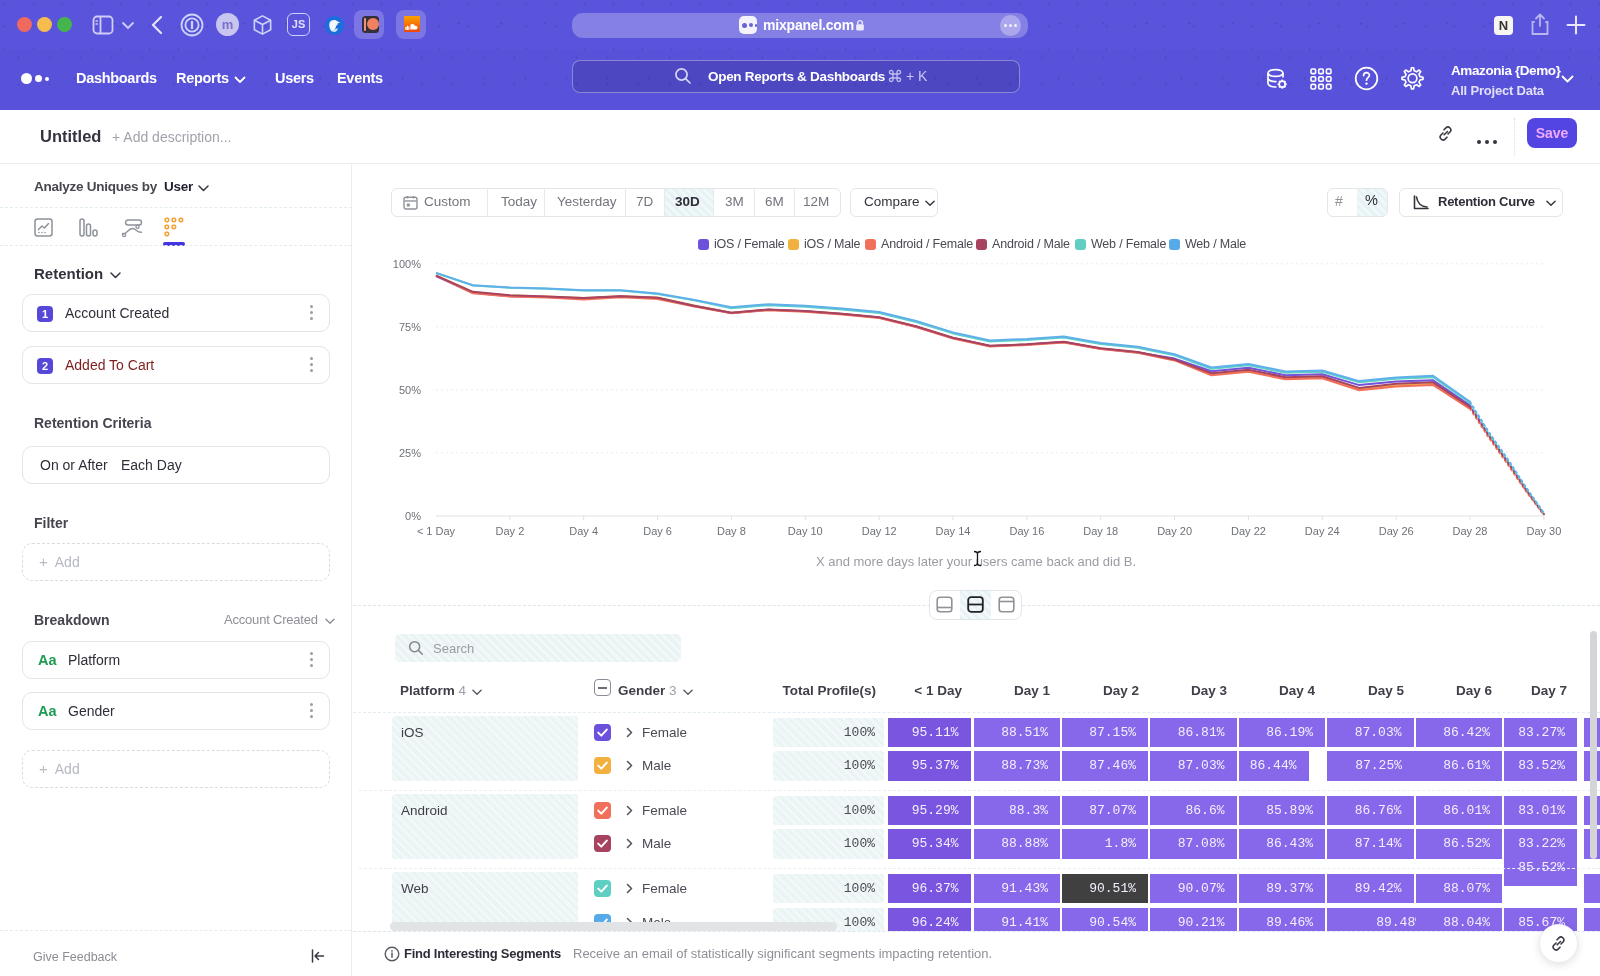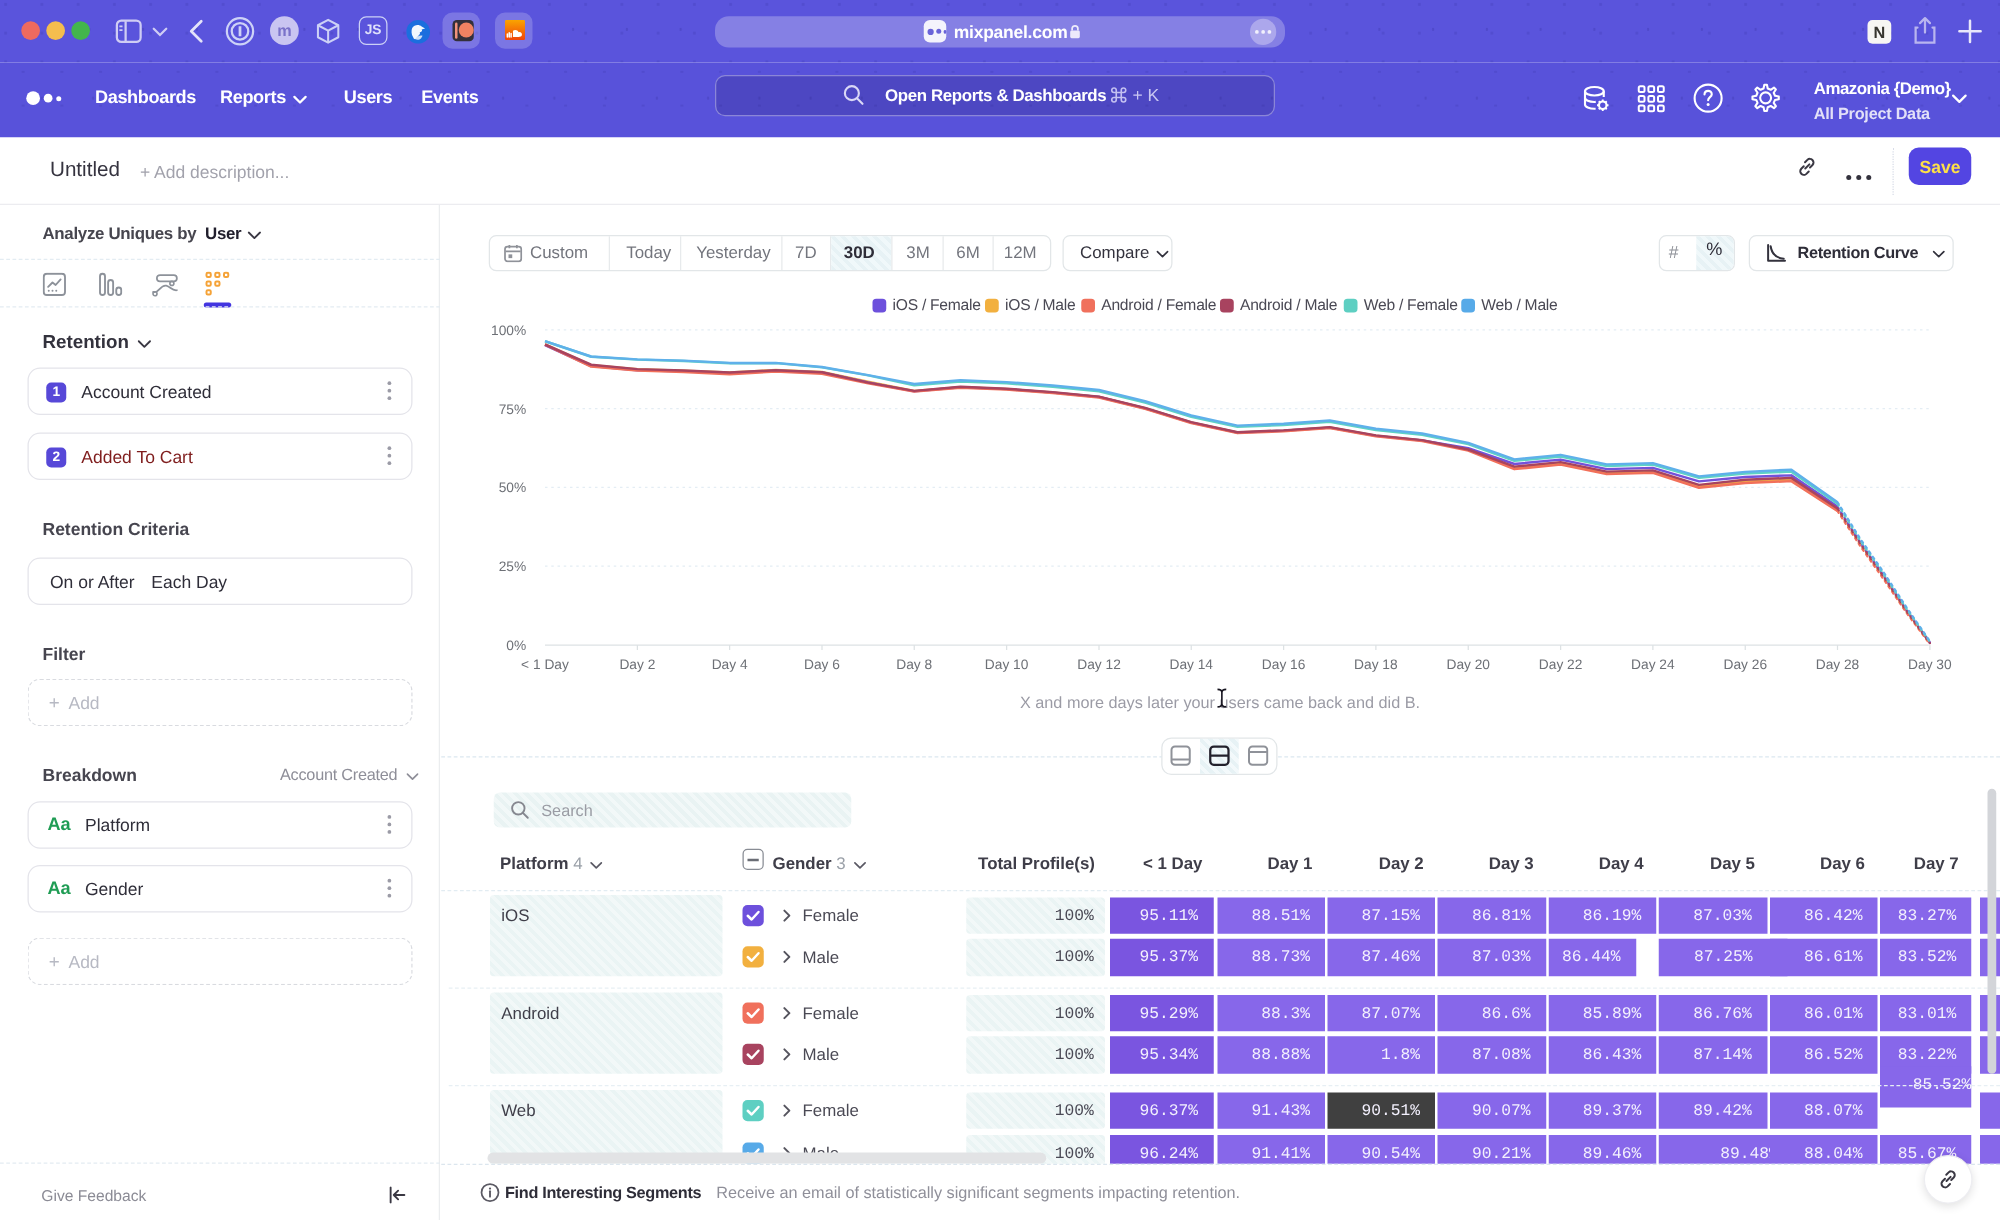--- a/index.html
+++ b/index.html
@@ -177,31 +177,31 @@
     <svg class="abs" style="left:1400px;top:16px" width="25" height="25" viewBox="0 0 24 24">
       <path d="M12 1.7 L14 1.7 L14.6 4.6 L16.9 5.6 L19.4 3.9 L20.9 5.4 L19.2 7.9 L20.2 10.2 L23.1 10.8 L23.1 12.8 L20.2 13.4 L19.2 15.7 L20.9 18.2 L19.4 19.7 L16.9 18 L14.6 19 L14 21.9 L12 21.9 L11.4 19 L9.1 18 L6.6 19.7 L5.1 18.2 L6.8 15.7 L5.8 13.4 L2.9 12.8 L2.9 10.8 L5.8 10.2 L6.8 7.9 L5.1 5.4 L6.6 3.9 L9.1 5.6 L11.4 4.6 Z M13 7.6 A4.2 4.2 0 1 0 13 16 A4.2 4.2 0 1 0 13 7.6" fill="none" stroke="#fff" stroke-width="1.6" stroke-linejoin="round" transform="translate(-1,0)"></path>
     </svg>
     <div class="abs witxt" style="left:1451px;top:13px;font-size:13.5px;font-weight:bold;letter-spacing:-0.4px">Amazonia {Demo}</div>
     <div class="abs" style="left:1451px;top:33px;font-size:13px;font-weight:bold;letter-spacing:-0.2px;color:#e2e0f8">All Project Data</div>
     <svg class="abs" style="left:1561px;top:25px" width="13" height="9" viewBox="0 0 13 9">
       <path d="M1.5 1.5 L6.5 6.5 L11.5 1.5" fill="none" stroke="#fff" stroke-width="1.8" stroke-linecap="round" stroke-linejoin="round"></path>
     </svg>
   </div>
   <div id="header">
-    <div class="abs" style="left:40px;top:17px;font-size:16.5px;font-weight:normal;color:#35333f">Untitled</div>
+    <div class="abs" style="left:40px;top:17px;font-size:16.5px;font-weight:bold;color:#35333f">Untitled</div>
     <div class="abs" style="left:112px;top:19px;font-size:14px;color:#a2a2ac">+ Add description...</div>
     <svg class="abs" style="left:1437px;top:15px" width="17" height="17" viewBox="0 0 17 17">
       <path d="M7.2 9.8 L10.5 6.5 M6 8 L4 10 A2.9 2.9 0 0 0 8.1 14.1 L10 12.2 M11 9 L13 7 A2.9 2.9 0 0 0 8.9 2.9 L7 4.8" fill="none" stroke="#3a3843" stroke-width="1.6" stroke-linecap="round"></path>
     </svg>
     <div class="abs" style="left:1477px;top:30px;width:4px;height:4px;border-radius:50%;background:#34323d"></div>
     <div class="abs" style="left:1485px;top:30px;width:4px;height:4px;border-radius:50%;background:#34323d"></div>
     <div class="abs" style="left:1493px;top:30px;width:4px;height:4px;border-radius:50%;background:#34323d"></div>
     <div class="abs" style="left:1514px;top:8px;width:1px;height:38px;border-left:1px dotted #d8dce8"></div>
     <div class="abs" style="left:1527px;top:8px;width:50px;height:30px;background:#5345e2;border-radius:8px;
-      color:#fde047;font-size:14px;font-weight:bold;text-align:center;line-height:30px">Save</div>
+      color:#f0abfc;font-size:14px;font-weight:bold;text-align:center;line-height:30px">Save</div>
   </div>
   <div id="sidebar">
     <div class="abs" style="left:34px;top:15px;font-size:13.5px;font-weight:bold;letter-spacing:-0.25px;color:#47464f">Analyze Uniques by
       <span style="color:#211f2d">&nbsp;User</span></div>
     <svg class="abs" style="left:198px;top:21px" width="11" height="7" viewBox="0 0 11 7">
       <path d="M1 1 L5.5 5.5 L10 1" fill="none" stroke="#3a3843" stroke-width="1.5" stroke-linecap="round" stroke-linejoin="round"></path>
     </svg>
     <div class="abs" style="left:0;top:43px;width:352px;border-top:1px dashed #e3ecf2"></div>
 
     <svg class="abs" style="left:34px;top:54px" width="19" height="19" viewBox="0 0 19 19">
@@ -546,21 +546,21 @@
     <div class="abs" style="left:289px;top:716.5px;font-size:13.5px;color:#4a4954">Female</div>
     <div class="shim" style="left:420px;top:709.5px;width:111px;height:29.5px"></div>
     <div class="abs mono" style="left:420px;top:716.5px;width:102px;font-size:13px;color:#4b4a56;text-align:right">100%</div>
     <div class="pcell" style="left:534.5px;top:709.5px;width:83px;height:29.5px;line-height:29.5px;padding-right:12px;background:#7a55e0">96.37%</div>
     <div class="pcell" style="left:620.5px;top:709.5px;width:86.5px;height:29.5px;line-height:29.5px;padding-right:12px;background:#8767ea">91.43%</div>
     <div class="pcell" style="left:708.5px;top:709.5px;width:86.5px;height:29.5px;line-height:29.5px;padding-right:12px;background:#404040">90.51%</div>
     <div class="pcell" style="left:797px;top:709.5px;width:86.5px;height:29.5px;line-height:29.5px;padding-right:12px;background:#8767ea">90.07%</div>
     <div class="pcell" style="left:885.5px;top:709.5px;width:86.5px;height:29.5px;line-height:29.5px;padding-right:12px;background:#8767ea">89.37%</div>
     <div class="pcell" style="left:974px;top:709.5px;width:86.5px;height:29.5px;line-height:29.5px;padding-right:12px;background:#8767ea">89.42%</div>
     <div class="pcell" style="left:1062.5px;top:709.5px;width:86.5px;height:29.5px;line-height:29.5px;padding-right:12px;background:#8767ea">88.07%</div>
-    <div class="pcell" style="left:1151px;top:689px;width:73px;height:33px;line-height:29.5px;background:#8767ea">85.52%</div>
+    <div class="pcell" style="left:1151px;top:689px;width:73px;height:33px;line-height:29.5px;padding-right:12px;background:#8767ea">85.52%</div>
     <div class="pcell" style="left:1230.5px;top:709.5px;width:16.5px;height:29.5px;background:#8767ea"></div>
     <div class="cbx" style="left:241px;top:750px;background:#57aae8"><svg width="17" height="17" viewBox="0 0 17 17">
           <path d="M4.2 8.6 L7.3 11.6 L12.8 5.6" fill="none" stroke="#fff" stroke-width="2" stroke-linecap="round" stroke-linejoin="round"></path>
         </svg></div>
     <svg class="abs" style="left:273px;top:753px" width="7" height="11" viewBox="0 0 7 11">
         <path d="M1.5 1.5 L5.5 5.5 L1.5 9.5" fill="none" stroke="#56555f" stroke-width="1.6" stroke-linecap="round" stroke-linejoin="round"></path>
       </svg>
     <div class="abs" style="left:289px;top:751px;font-size:13.5px;color:#4a4954">Male</div>
     <div class="shim" style="left:420px;top:744px;width:111px;height:29.5px"></div>
     <div class="abs mono" style="left:420px;top:751px;width:102px;font-size:13px;color:#4b4a56;text-align:right">100%</div>

